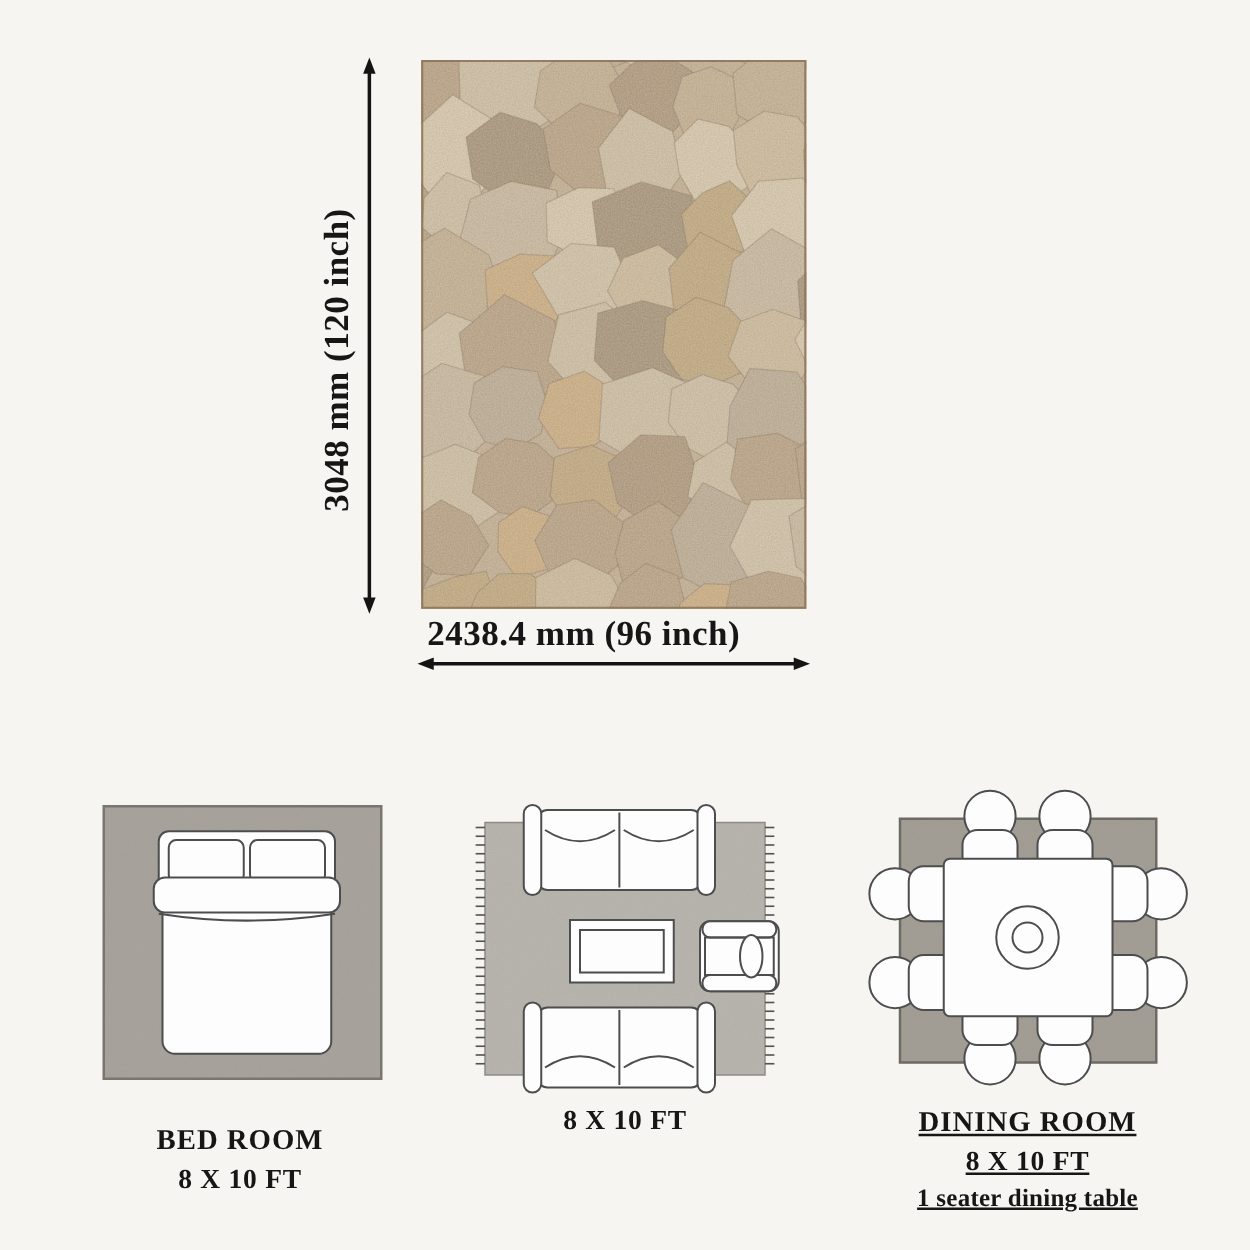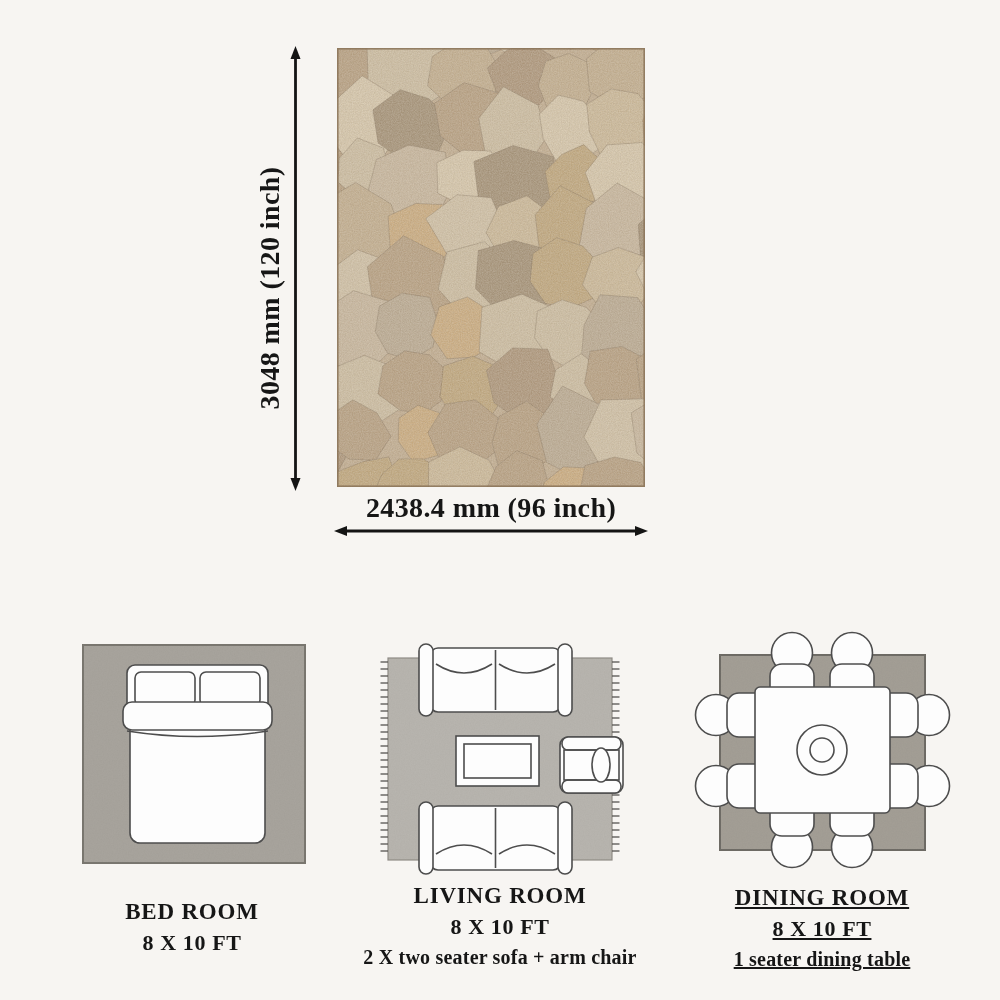--- a/index.html
+++ b/index.html
@@ -2,21 +2,21 @@
 <html><head>
 <meta charset="utf-8">
 <style>
   html,body{margin:0;padding:0;}
   body{font-family:"Liberation Serif","DejaVu Serif",serif;}
   .canvas{position:relative;width:1000px;height:1000px;overflow:hidden;}
   .stage{position:absolute;left:0;top:0;width:1000px;height:1000px;}
   .txt{position:absolute;color:#161616;font-weight:700;white-space:nowrap;}
   .dim-label{font-size:28px;letter-spacing:.4px;}
   .vlabel{left:270px;top:288px;transform:translate(-50%,-50%) rotate(-90deg);}
-  .hlabel{left:491px;top:508px;transform:translate(-50%,-50%);}
+  .hlabel{left:467px;top:508px;transform:translate(-50%,-50%);}
   .caption{position:absolute;text-align:center;color:#161616;font-weight:700;line-height:31px;}
   .caption .room-title{font-size:23px;letter-spacing:.8px;}
   .caption .room-size{font-size:22px;letter-spacing:.6px;}
   .caption .room-note{font-size:20px;letter-spacing:.2px;}
   .cap-bed{left:32px;top:896px;width:320px;}
   .cap-living{left:330px;top:880px;width:340px;}
   .cap-dining{left:660px;top:882px;width:324px;text-decoration:underline;}
 </style>
 </head>
 <body>
@@ -286,22 +286,20 @@
   </svg>
 
   <div class="txt dim-label vlabel">3048 mm (120 inch)</div>
   <div class="txt dim-label hlabel">2438.4 mm (96 inch)</div>
 
   <div class="caption cap-bed">
     <div class="room-title">BED ROOM</div>
     <div class="room-size">8 X 10 FT</div>
   </div>
   <div class="caption cap-living">
-    <div class="room-title">LIVING ROOM</div>
     <div class="room-size">8 X 10 FT</div>
-    <div class="room-note">2 X two seater sofa + arm chair</div>
   </div>
   <div class="caption cap-dining">
     <div class="room-title">DINING ROOM</div>
     <div class="room-size">8 X 10 FT</div>
     <div class="room-note">1 seater dining table</div>
   </div>
 </div>
 
 </body></html>

